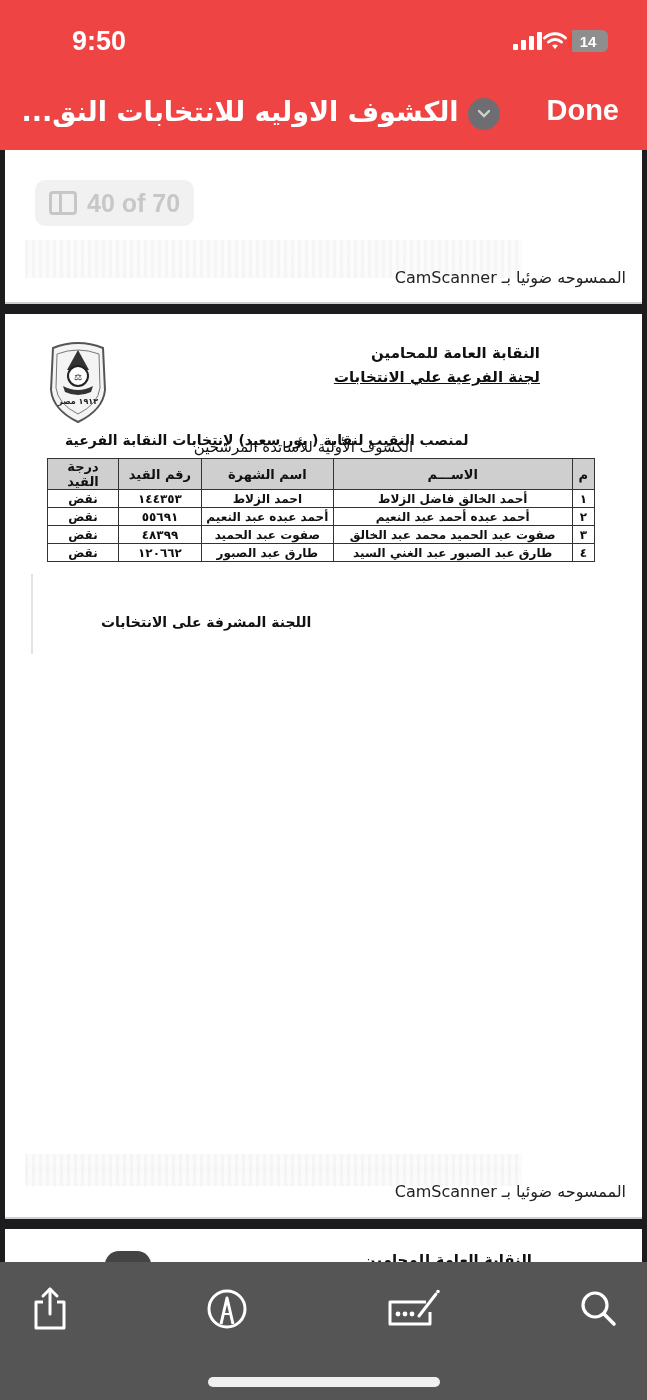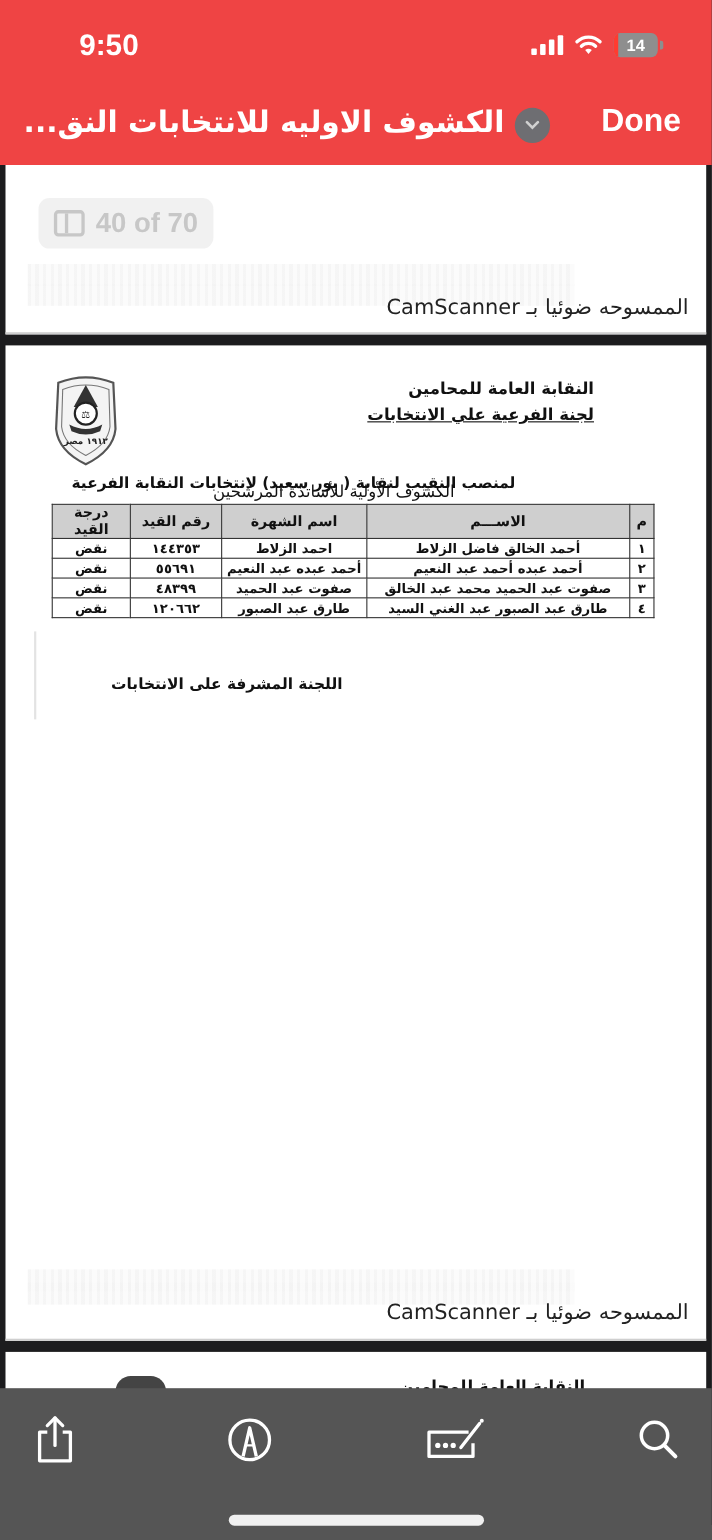--- a/index.html
+++ b/index.html
@@ -1,37 +1,37 @@
 <!DOCTYPE html>
 <html><head>
 <meta charset="utf-8">
 <style>
   * { box-sizing: border-box; margin: 0; padding: 0; }
   html, body { width: 647px; height: 1400px; overflow: hidden; background: #1c1c1e; font-family: "DejaVu Sans", sans-serif; }
   .top-bar { position: absolute; left: 0; top: 0; width: 647px; height: 150px; background: #ef4444; z-index: 5; }
   .status-time { position: absolute; left: 72px; top: 26px; font-size: 27px; font-weight: bold; color: #fff; font-family: "Liberation Sans", sans-serif; }
-  .status-right { position: absolute; right: 44px; top: 30px; display: flex; align-items: center; gap: 10px; }
+  .status-right { position: absolute; right: 44px; top: 30px; display: flex; align-items: center; }
   .signal { display: flex; align-items: flex-end; gap: 3px; height: 18px; }
   .signal span { display: block; width: 5px; background: #fff; border-radius: 1px; }
   .battery { position: relative; width: 40px; height: 22px; border-radius: 6px; background: #8e8e8e; color: #fff; font-size: 15px; font-weight: bold; display: flex; align-items: center; justify-content: center; font-family: "Liberation Sans", sans-serif; overflow: hidden; }
   .battery .low { position: absolute; left: 0; top: 0; bottom: 0; width: 4px; background: #ff3b30; }
   .battery-tip { width: 3px; height: 8px; background: #8e8e8e; border-radius: 0 2px 2px 0; margin-left: -8px; }
   .nav-row { position: absolute; left: 0; right: 0; top: 92px; height: 44px; }
   .done-btn { position: absolute; right: 28px; top: 2px; font-size: 29px; font-weight: bold; color: #fff; font-family: "Liberation Sans", sans-serif; cursor: pointer; }
   .chev-btn { position: absolute; left: 468px; top: 6px; width: 32px; height: 32px; border-radius: 50%; background: #6e6e72; display: flex; align-items: center; justify-content: center; cursor: pointer; }
   .doc-title { position: absolute; left: 20px; top: 4px; width: 440px; font-size: 27px; font-weight: bold; color: #fff; direction: rtl; text-align: center; white-space: nowrap; overflow: hidden; }
 
   .page { position: absolute; left: 5px; width: 637px; background: #fff; border-bottom: 2px solid #cfcfcf; }
   .page1 { top: 150px; height: 154px; }
   .page2 { top: 314px; height: 905px; }
   .page3 { top: 1229px; height: 60px; }
   .page-counter { position: absolute; left: 30px; top: 30px; height: 46px; padding: 0 14px; background: rgba(240,240,240,0.9); border-radius: 10px; display: flex; align-items: center; gap: 10px; color: #c7c7c7; font-size: 25px; font-weight: bold; font-family: "Liberation Sans", sans-serif; }
   .sidebar-icon { width: 28px; height: 24px; border: 3px solid #c7c7c7; border-radius: 4px; position: relative; }
   .sidebar-icon::after { content: ""; position: absolute; left: 7px; top: 0; bottom: 0; width: 3px; background: #c7c7c7; }
-  .scan-footer { position: absolute; right: 16px; font-size: 19px; color: #222; direction: rtl; }
+  .scan-footer { position: absolute; right: 16px; font-size: 16px; color: #222; direction: rtl; }
   .faint { position: absolute; left: 20px; right: 120px; height: 20px; background: repeating-linear-gradient(90deg, #f3f3f3 0 3px, #fafafa 3px 7px); opacity: .8; }
 
   .letterhead { position: absolute; right: 102px; top: 30px; direction: rtl; text-align: right; }
   .org-name { font-size: 15px; font-weight: bold; color: #111; }
   .committee { font-size: 15px; font-weight: bold; color: #111; text-decoration: underline; margin-top: 6px; }
   .logo { position: absolute; left: 40px; top: 26px; width: 66px; height: 84px; }
   .doc-heading { position: absolute; left: 0; right: 0; top: 88px; text-align: center; font-size: 15px; font-weight: normal; direction: rtl; color: #111; padding-right: 40px; margin-top: 36px; }
   .doc-sub { position: absolute; left: 60px; right: 60px; top: 118px; text-align: left; font-size: 14px; font-weight: bold; direction: rtl; color: #111; }
   table.cand { position: absolute; left: 42px; top: 144px; width: 548px; border-collapse: collapse; direction: rtl; font-size: 12px; font-weight: bold; color: #111; }
   table.cand th, table.cand td { border: 1.5px solid #333; height: 18px; text-align: center; padding: 0 4px; }

